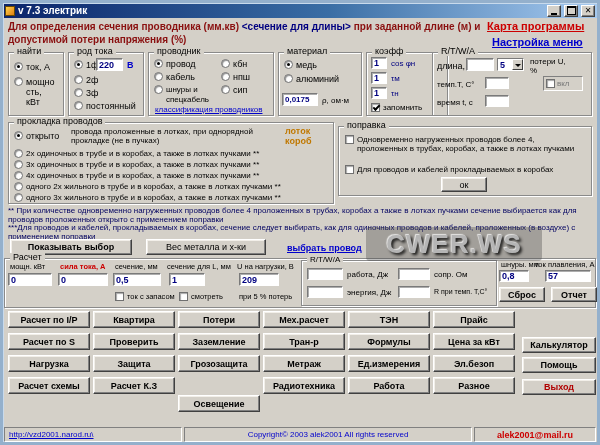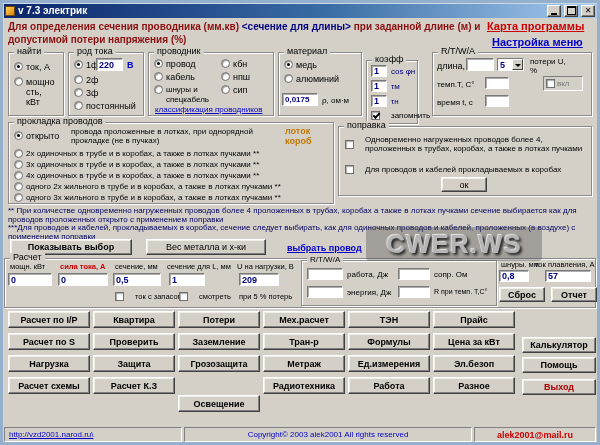--- a/index.html
+++ b/index.html
@@ -18,21 +18,21 @@
   .s75{font-size:7.5px;line-height:8px}
   .s7{font-size:7px;line-height:8px}
   .grp{position:absolute;border:1px solid #8a8a8a;box-shadow:inset 1px 1px 0 #fff,1px 1px 0 #fff}
   .leg{position:absolute;top:-6px;left:5px;background:#d4d0c8;padding:0 3px;font-size:9px;line-height:9px;white-space:nowrap}
   .tb{position:absolute;background:#fff;border:1px solid;border-color:#7a7a7a #fff #fff #7a7a7a;box-shadow:inset 1px 1px 0 #adadad;font-family:inherit;font-size:9px;font-weight:bold;color:#000080;padding:0 2px;outline:none}
   .btn{position:absolute;background:#d4d0c8;border:1px solid;border-color:#fff #404040 #404040 #fff;box-shadow:inset -1px -1px 0 #808080,inset 1px 1px 0 #f2efe9;display:flex;align-items:center;justify-content:center;font-family:inherit;font-size:9px;color:#000;cursor:pointer;white-space:nowrap}
   .bold{font-weight:bold}
   .rad{position:absolute;display:flex;align-items:flex-start;gap:3px;line-height:10px;cursor:pointer}
   .rb{flex:none;position:relative;width:9px;height:9px;border-radius:50%;background:#fff;border:1px solid #707070;box-shadow:inset 1px 1px 1px rgba(60,60,60,.55);margin-top:0}
   .rb.on::after{content:"";position:absolute;left:2px;top:2px;width:3px;height:3px;border-radius:50%;background:#000}
-  .cbwrap{position:absolute;display:flex;align-items:center;gap:11px;line-height:9px;cursor:pointer}
+  .cbwrap{position:absolute;display:flex;align-items:flex-start;gap:3px;line-height:9px;cursor:pointer}
   .cb{flex:none;position:relative;width:9px;height:9px;background:#fff;border:1px solid #707070;box-shadow:inset 1px 1px 1px rgba(60,60,60,.45)}
   .cb.on::after{content:"";position:absolute;left:1px;top:1px;width:5px;height:2px;border-left:2px solid #000;border-bottom:2px solid #000;transform:rotate(-45deg)}
   .link{position:absolute;color:#0000cc;text-decoration:underline;cursor:pointer;line-height:10px}
   .combo{position:absolute;background:#fff;border:1px solid;border-color:#7a7a7a #fff #fff #7a7a7a;display:flex;align-items:center;font-size:9px;font-weight:bold;color:#000080;padding-left:2px}
   .arrowbtn{margin-left:auto;width:11px;align-self:stretch;background:#d4d0c8;border:1px solid;border-color:#fff #404040 #404040 #fff;display:flex;align-items:flex-start;justify-content:center}
   .arrowbtn::after{content:"";width:0;height:0;border:3px solid transparent;border-top-color:#000;margin-top:4px}
   .sunken{position:absolute;border:1px solid;border-color:#808080 #fff #fff #808080}
   .orange{color:#c07800;font-weight:bold}
   .gray{color:#787878}
   .navy{color:#000080}
@@ -131,21 +131,21 @@
       <span>медь</span>
     </label>
     <label class="rad" style="left:5px;top:21px">
       <span class="rb"></span>
       <span>алюминий</span>
     </label>
     <input class="tb" style="left: 3px; top: 40px; width: 36px; height: 13px; font-size: 8px;" value="0,0175">
     <span class="lbl s8" style="left:43px;top:43px">ρ, ом·м</span>
   </div>
 
-  <div class="grp" style="left:366px;top:60px;width:52px;height:64px">
+  <div class="grp" style="left:366px;top:52px;width:82px;height:64px">
     <span class="leg">коэфф</span>
     <input class="tb" style="left: 4px; top: 4px; width: 16px; height: 12px;" value="1">
     <span class="lbl s8 navy" style="left:24px;top:6px">cos φн</span>
     <input class="tb" style="left: 4px; top: 19px; width: 16px; height: 12px;" value="1">
     <span class="lbl s8 navy" style="left:24px;top:21px">τм</span>
     <input class="tb" style="left: 4px; top: 34px; width: 16px; height: 12px;" value="1">
     <span class="lbl s8 navy" style="left:24px;top:36px">τн</span>
     <label class="cbwrap s8" style="left:4px;top:50px">
       <span class="cb on"></span>
       <span>запомнить</span>

